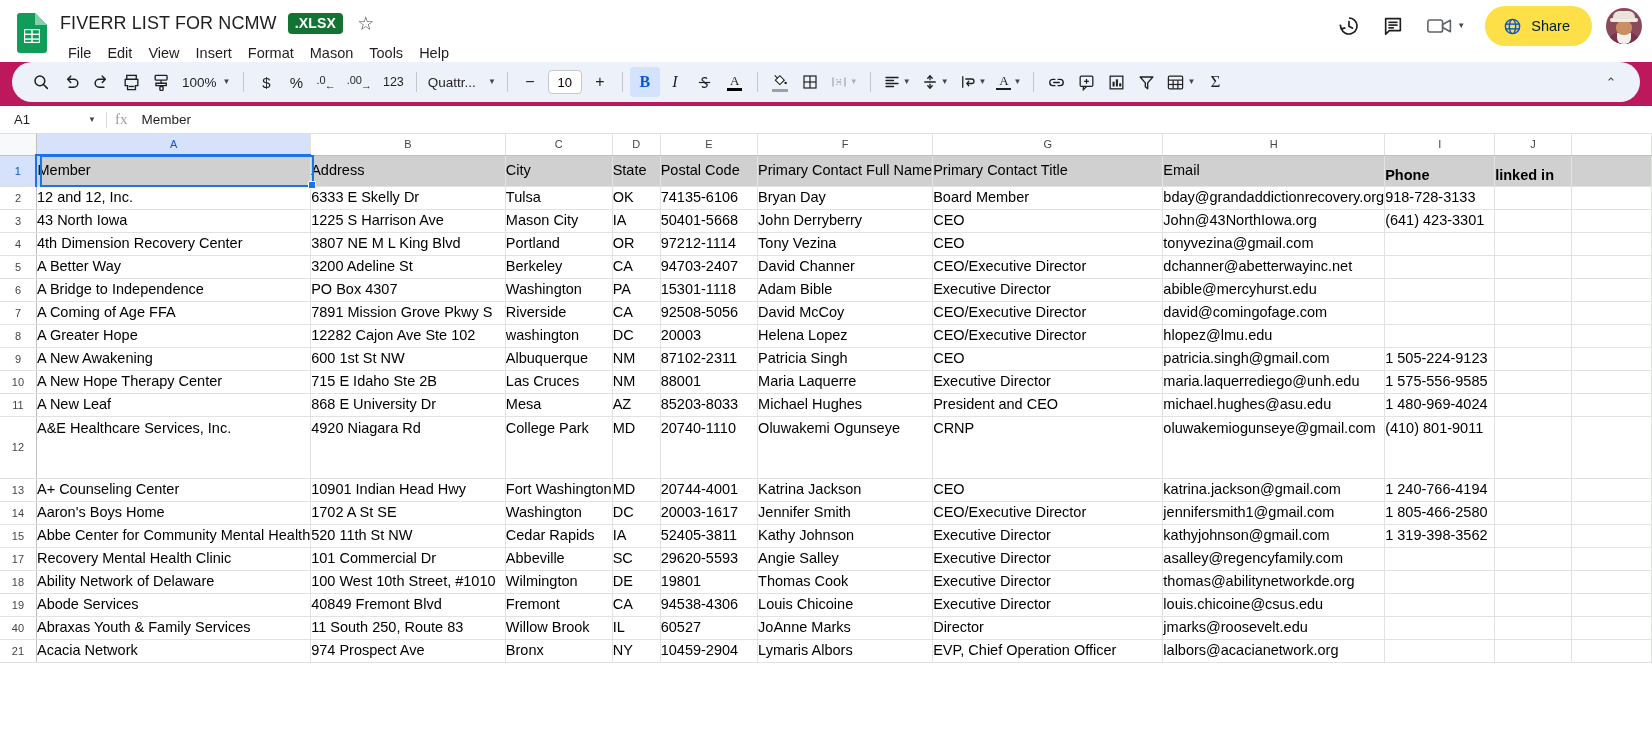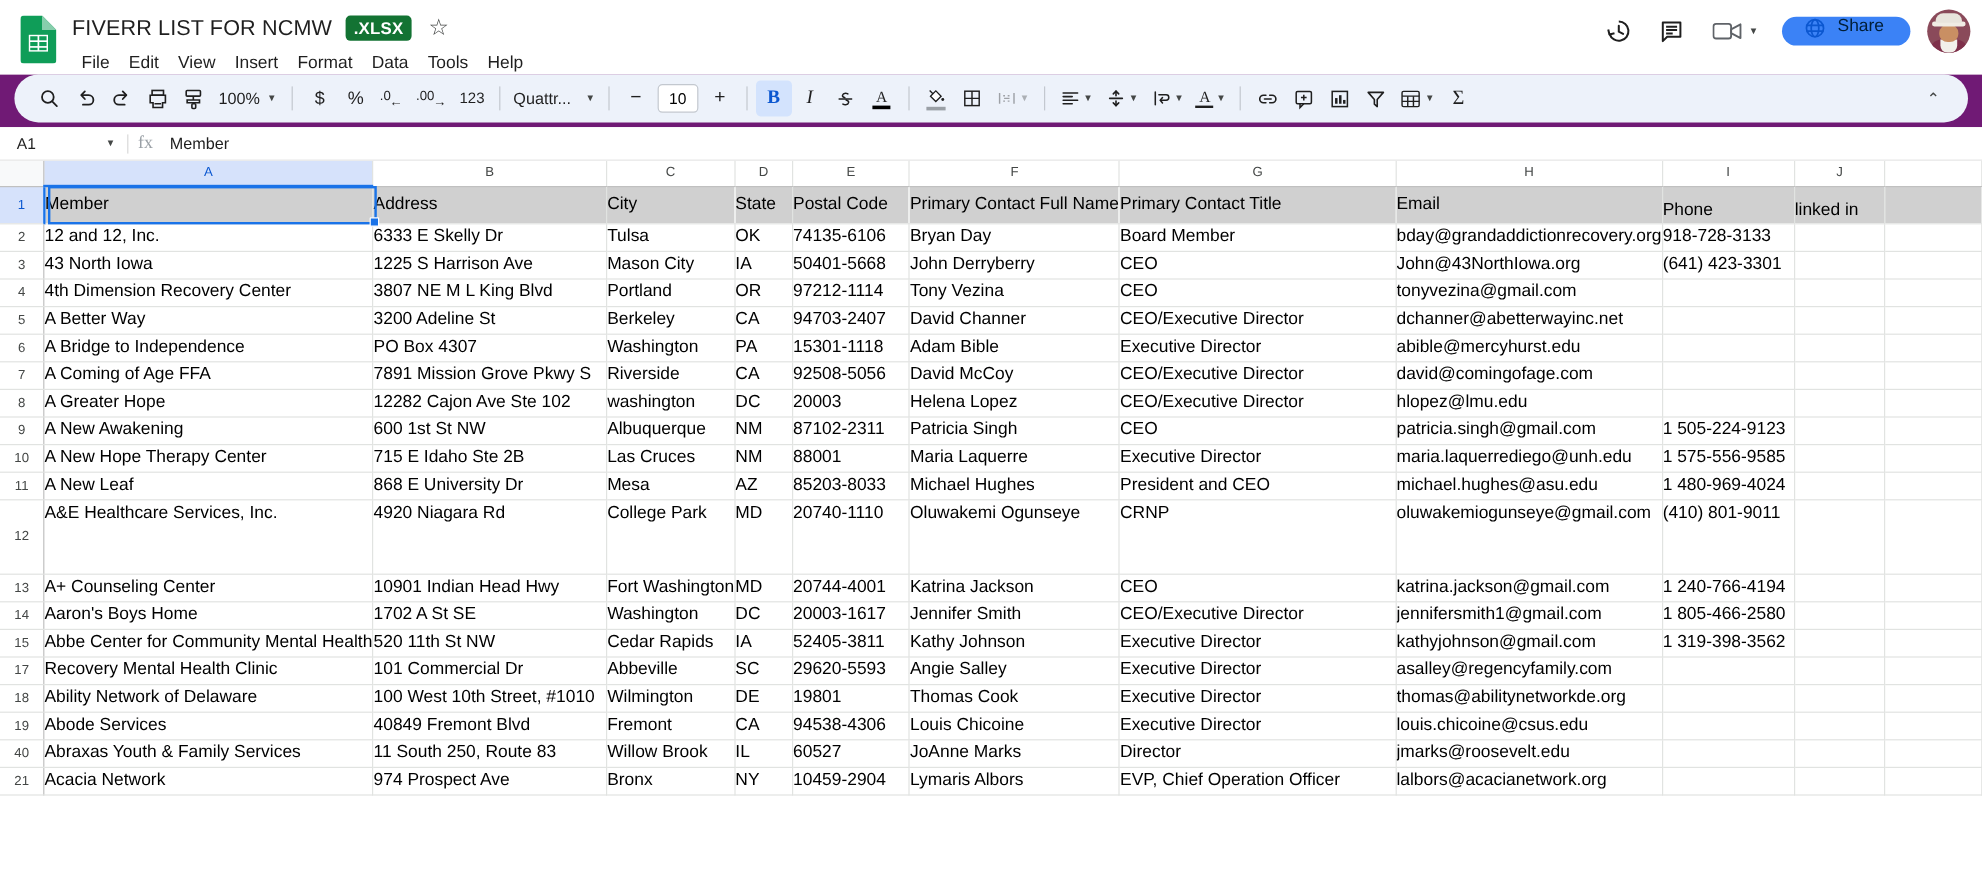--- a/index.html
+++ b/index.html
@@ -65,24 +65,24 @@
     display: flex; align-items: center; gap: 4px;
   }
   .icon-btn {
     width: 40px; height: 40px;
     border-radius: 50%;
     display: flex; align-items: center; justify-content: center;
     color: #1f1f1f;
   }
   .meet-btn { width: 58px; display: flex; align-items: center; justify-content: center; gap: 2px; }
   .share-btn {
-    height: 24px;
-    background: #3b82f6;
+    height: 40px;
+    background: #fde047;
     border-radius: 20px;
-    display: flex; 
+    display: flex; align-items: center;
     gap: 9px;
     padding: 0 22px 0 18px;
     margin-left: 6px;
     color: #001d35;
     font-size: 14.5px;
   }
   .avatar {
     width: 36px; height: 36px;
     border-radius: 50%;
     margin-left: 10px;
@@ -91,21 +91,21 @@
     position: relative;
     flex: 0 0 auto;
   }
   .avatar .hat { position:absolute; left:7px; top:3px; width:22px; height:8px; background:#e8e4dc; border-radius:8px 8px 2px 2px; }
   .avatar .brim { position:absolute; left:4px; top:10px; width:28px; height:4px; background:#f0ece4; border-radius:3px; }
   .avatar .face { position:absolute; left:10px; top:12px; width:16px; height:15px; background:#c98f63; border-radius:50% 50% 45% 45%; }
   .avatar .body { position:absolute; left:2px; top:25px; width:32px; height:14px; background:#7e2f4a; border-radius:10px 10px 0 0; }
   .avatar .collar { position:absolute; left:11px; top:25px; width:14px; height:11px; background:#f2f0ea; border-radius: 0 0 6px 6px; }
 
   
-  .toolbar-wrap { padding: 0 12px 4px 12px; background: #701a75; }
+  .toolbar-wrap { padding: 0 12px 4px 12px; background: #be185d; }
   .toolbar {
     height: 40px;
     background: #edf2fa;
     border-radius: 20px;
     display: flex;
     align-items: center;
     padding: 0 10px 0 14px;
     position: relative;
   }
   .tb-item {
@@ -204,21 +204,21 @@
     font-size: 14.5px;
     color: #000000;
     vertical-align: middle;
     padding: 0 1px 0 4px;
     white-space: nowrap;
     overflow: hidden;
     background: #ffffff;
     line-height: 1.15;
   }
   tr.hdr-row td.cell { background: #d0d0d0; }
-  tr.hdr-row td.cell.bold { font-weight: normal; vertical-align: bottom; padding-bottom: 2px; margin-top: 32px; }
+  tr.hdr-row td.cell.bold { font-weight: bold; vertical-align: bottom; padding-bottom: 2px; margin-top: 32px; }
   td.cell.vtop { vertical-align: top; padding-top: 3px; }
 
   .selbox {
     position: absolute;
     border: 2px solid #1a73e8;
     pointer-events: none;
     box-sizing: border-box;
   }
   .selbox::after{
     content:"";
@@ -253,21 +253,21 @@
       <span class="doc-title">FIVERR LIST FOR NCMW</span>
       <span class="xlsx-badge">.XLSX</span>
       <span class="star-icon">☆</span>
     </div>
     <div class="menubar">
       <span class="mi">File</span>
       <span class="mi">Edit</span>
       <span class="mi">View</span>
       <span class="mi">Insert</span>
       <span class="mi">Format</span>
-      <span class="mi">Data</span>
+      <span class="mi">Mason</span>
       <span class="mi">Tools</span>
       <span class="mi">Help</span>
     </div>
   </div>
 
   <div class="tb-right">
     <div class="icon-btn">
       <svg width="24" height="24" viewBox="0 0 24 24" fill="none" stroke="#1f1f1f" stroke-width="1.7">
         <path d="M12 4a8 8 0 1 1-7.6 10.4"></path>
         <polyline points="3.2,10.6 4.2,14.8 8.4,13.8" stroke-linejoin="round"></polyline>

